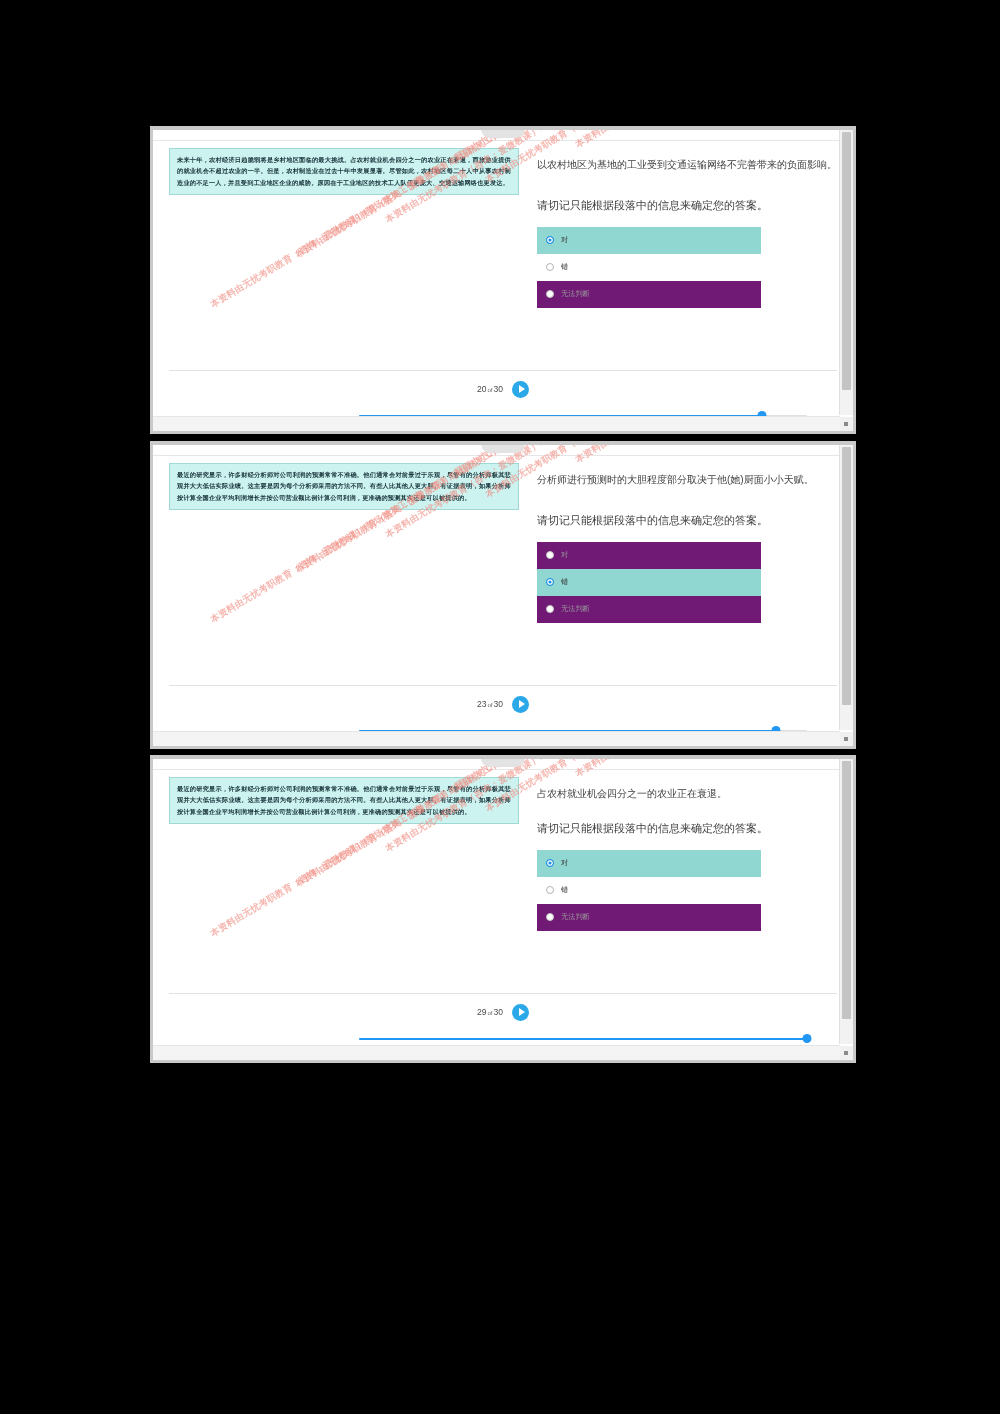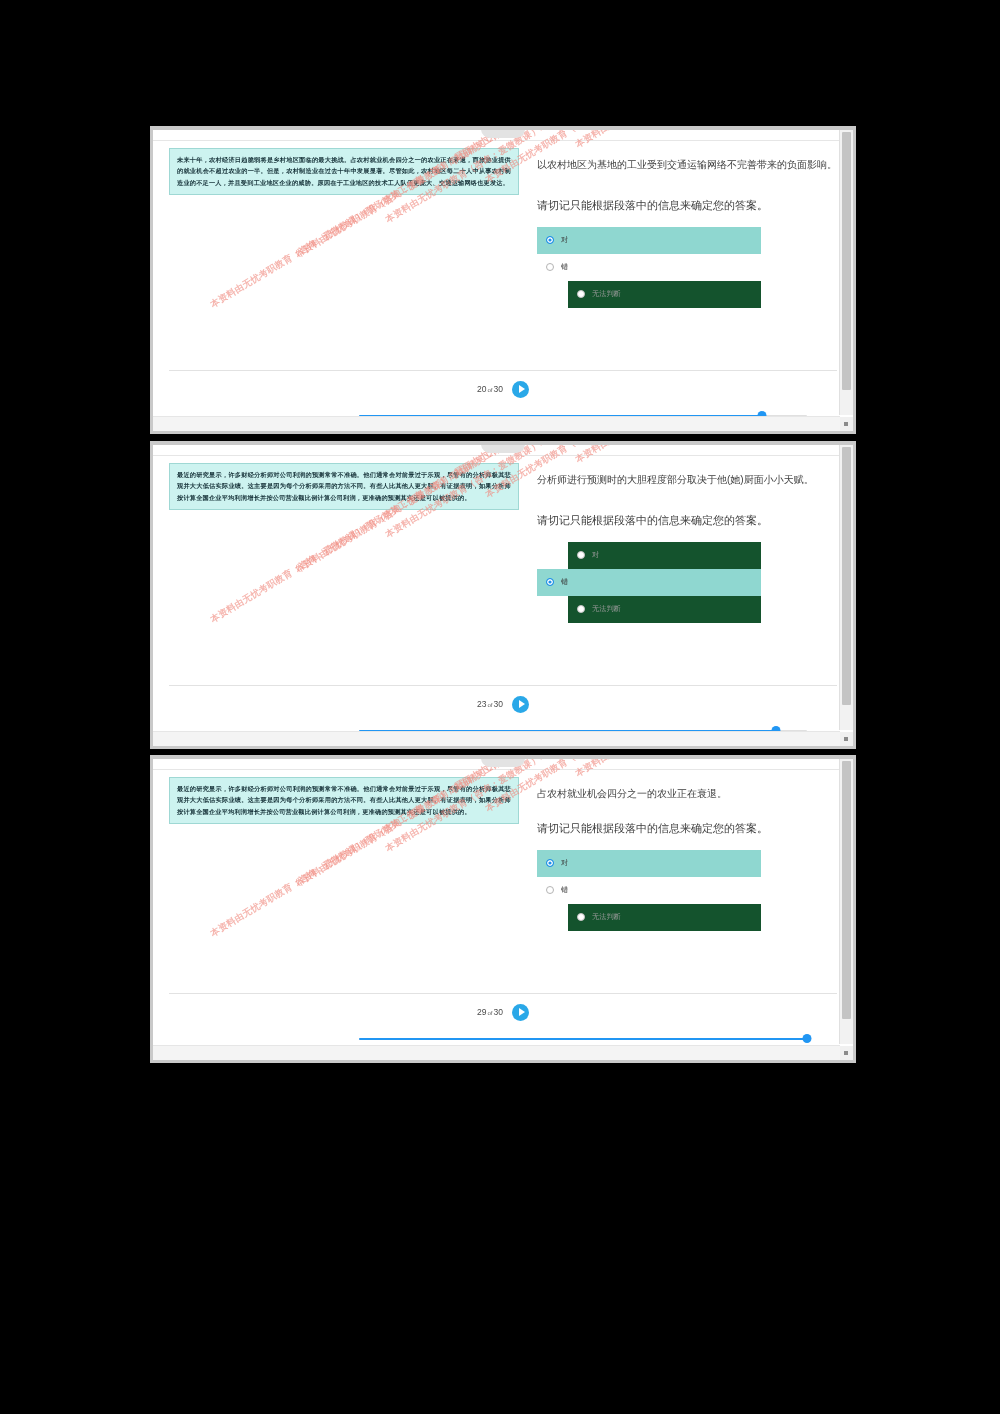--- a/index.html
+++ b/index.html
@@ -85,21 +85,21 @@
     display:flex;
     align-items:center;
     height:27px;
     padding-left:9px;
     box-sizing:border-box;
     font-size:7.2px;
     color:#3a3a3a;
   }
   .opt.sel{background:#8fd7d0;}
   .opt.plain{background:#ffffff;}
-  .opt.muted{background:#14532d;color:#9a9a9a;margin-left:31px;}
+  .opt.muted{background:#701a75;color:#9a9a9a;}
   .radio{
     width:8px;height:8px;border-radius:50%;
     border:1px solid #b4b4b4;background:#fff;
     margin-right:7px;flex:0 0 8px;box-sizing:border-box;
   }
   .radio.on{
     background:#1f90e8;border:1px solid #1f90e8;
     box-shadow:inset 0 0 0 1.4px #ffffff;
   }
   .radio.dim{border-color:#c3c3c3;}

